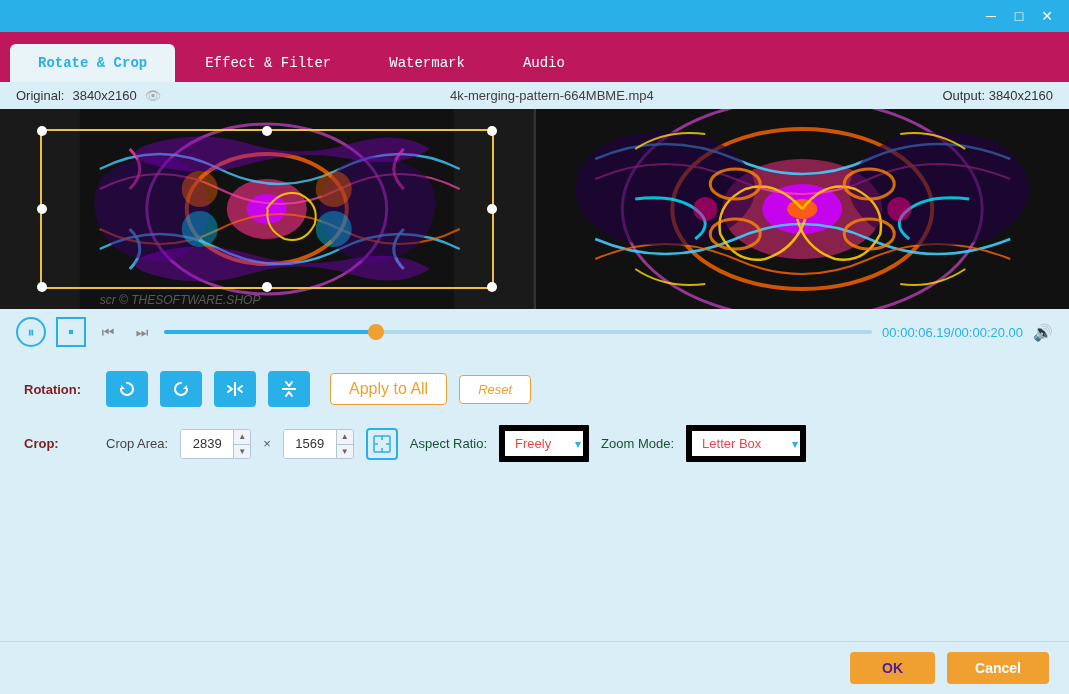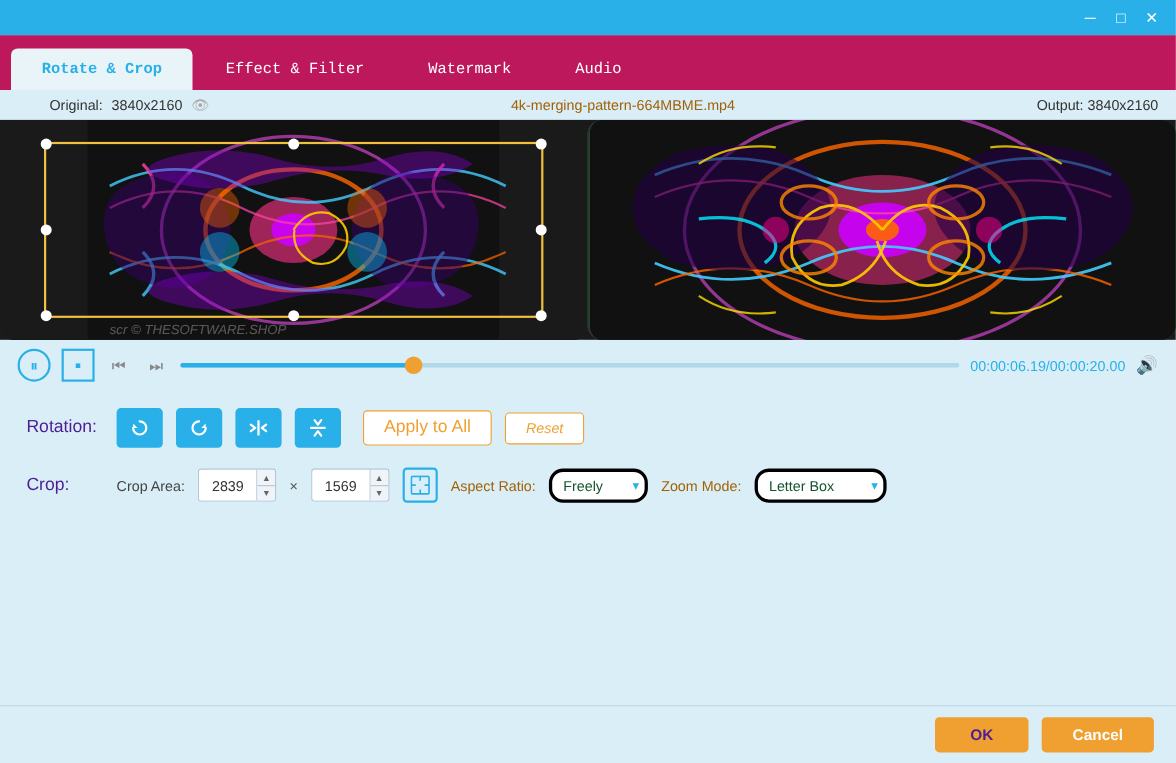--- a/index.html
+++ b/index.html
@@ -75,43 +75,42 @@
     
     .info-bar {
       background: #daeef7;
       display: flex;
       align-items: center;
       justify-content: space-between;
       padding: 6px 16px;
       font-size: 13px;
       color: #333;
     }
-    .info-left { display: flex; align-items: center; gap: 8px; margin-left: 29px; }
+    .info-left { display: flex; align-items: center; gap: 8px; }
     .eye-icon { color: #aaa; cursor: pointer; }
     .filename-center {
       flex: 1;
       text-align: center;
       font-size: 13px;
-      color: #a16207;
+      color: #404040;
     }
     .info-right { color: #333; }
 
     
     .video-panels {
       display: flex;
       background: #1a1a1a;
       height: 200px;
       flex-shrink: 0;
     }
     .video-panel {
       flex: 1;
-      background: #15803d;
+      background: #f9a8d4;
       position: relative;
       overflow: hidden;
-      border-radius: 13px;
     }
     .video-panel + .video-panel {
       border-left: 2px solid #333;
     }
 
     
     .crop-overlay {
       position: absolute;
       top: 20px;
       left: 40px;
@@ -229,23 +228,23 @@
     }
 
     .control-row {
       display: flex;
       align-items: center;
       gap: 12px;
     }
 
     .control-label {
       width: 70px;
-      font-weight: 400;
-      color: #4c1d95;
-      font-size: 16px;
+      font-weight: 700;
+      color: #7f1d1d;
+      font-size: 13px;
     }
 
     
     .rotation-btn {
       width: 42px;
       height: 36px;
       background: #2ab0e8;
       border: none;
       border-radius: 4px;
       cursor: pointer;
@@ -330,35 +329,35 @@
       background: transparent;
       border-radius: 4px;
       cursor: pointer;
       display: flex;
       align-items: center;
       justify-content: center;
       color: #2ab0e8;
       font-size: 12px;
     }
 
-    .aspect-label { color: #a16207; font-size: 13px; }
+    .aspect-label { color: #14532d; font-size: 13px; }
     .select-wrap {
       position: relative;
       display: inline-flex;
       align-items: center;
     }
     .select-wrap select {
       appearance: none;
       -webkit-appearance: none;
       padding: 5px 28px 5px 10px;
-      border: 3px solid #000000;
-      border-radius: 13px;
+      border: 6px solid #000000;
+      border-radius: 1px;
       background: white;
       font-size: 13px;
-      color: #14532d;
+      color: #ef4444;
       cursor: pointer;
       outline: none;
       min-width: 90px;
     }
     .select-wrap::after {
       content: '▾';
       position: absolute;
       right: 8px;
       color: #2ab0e8;
       pointer-events: none;

